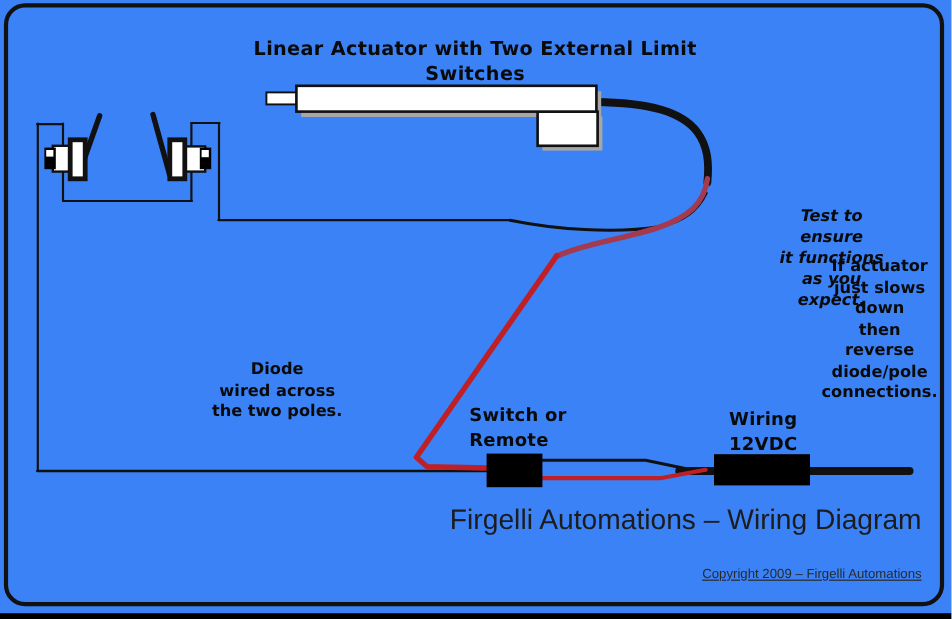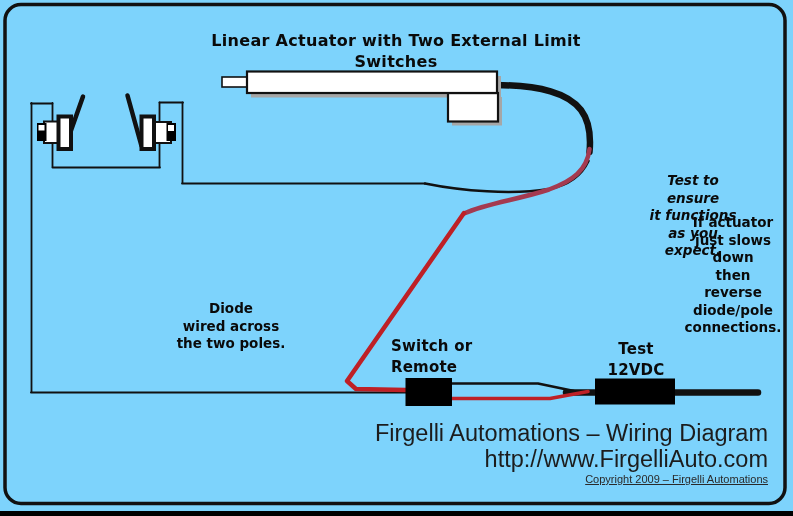--- a/index.html
+++ b/index.html
@@ -1,20 +1,20 @@
 <!DOCTYPE html>
 <html><head>
 <meta charset="utf-8">
 <style>
   html,body { margin:0; padding:0; background:#ffffff; }
   .stage {
     position: relative;
     width: 793px;
     height: 516px;
-    background: #7dd3fc;
+    background: #3b82f6;
     overflow: hidden;
     font-family: "DejaVu Sans", sans-serif;
   }
   .stage svg { position:absolute; left:0; top:0; }
   .txt {
     position: absolute;
     white-space: pre-line;
     color: #0a0a0a;
     font-weight: bold;
     line-height: 1.32;
@@ -115,21 +115,20 @@
 diode/pole
 connections.</div>
 
   <div class="txt lbl" style="left:391px; top:336px;">Switch or
 Remote</div>
 
   <div class="txt note center" style="left:231px; top:300px;">Diode
 wired across
 the two poles.</div>
 
-  <div class="txt lbl center" style="left:636px; top:339px;">Test
+  <div class="txt lbl center" style="left:636px; top:339px;">Wiring
 12VDC</div>
 
   <div class="footer big" style="top:420px;">Firgelli Automations – Wiring Diagram</div>
-  <div class="footer big" style="top:446px;">http://www.FirgelliAuto.com</div>
   <div class="footer small" style="top:473px;">Copyright 2009 – Firgelli Automations</div>
 
   <div class="bottom-strip"></div>
 </div>
 
 </body></html>

